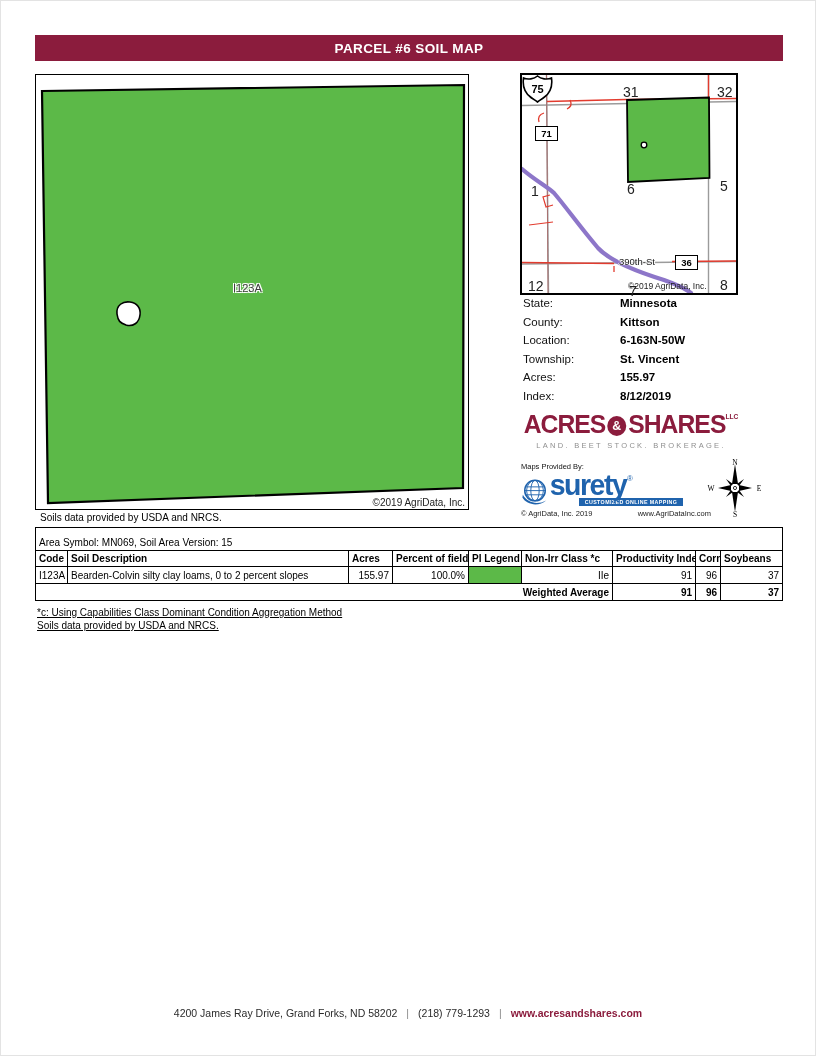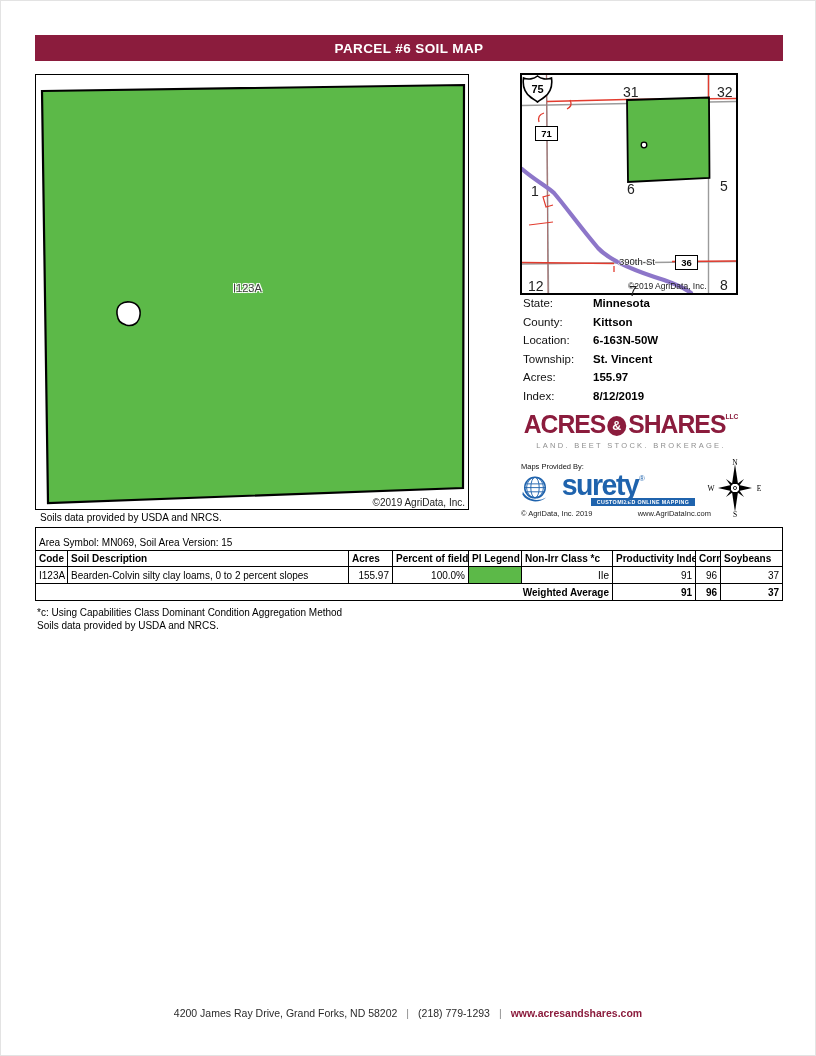--- a/index.html
+++ b/index.html
@@ -29,35 +29,35 @@
   #street-label{left:97px;top:181px;font-size:9.5px;color:#222;
     text-shadow:0 0 2px #fff,1px 0 0 #fff,-1px 0 0 #fff;}
   #inset-copyright{left:106px;top:206px;font-size:8.5px;color:#222;background:rgba(255,255,255,.0);}
   #shield75{left:57px;top:155px;}
   #shield75 text{font-family:"Liberation Sans",sans-serif;font-weight:bold;font-size:11px;}
 
   
   #info-block{left:523px;top:297px;width:225px;}
   .info-row{display:flex;height:18.6px;align-items:flex-start;}
   .info-label{width:70px;font-size:11.5px;color:#111;}
-  .info-value{font-size:11.5px;font-weight:bold;color:#000;}
+  .info-value{font-size:11.5px;font-weight:bold;color:#000;margin-left:27px;}
 
   
   #brand{left:518px;top:409px;width:226px;text-align:center;}
   #brand-word{color:#8B1C3D;font-weight:bold;font-size:26px;letter-spacing:-1px;
     display:inline-block;transform:scaleX(.95);white-space:nowrap;}
   #amp-circle{display:inline-block;width:20px;height:20px;border-radius:50%;background:#8B1C3D;
     color:#fff;font-size:13px;font-weight:bold;line-height:20px;text-align:center;vertical-align:3px;margin:0 2px;letter-spacing:0;}
   #brand-llc{font-size:7px;font-weight:bold;vertical-align:14px;letter-spacing:0;}
   #brand-tagline{font-size:7.5px;letter-spacing:2.3px;color:#8f8f8f;margin-top:1px;}
 
   
   #surety{left:521px;top:462px;width:190px;}
   #maps-provided{font-size:7.5px;color:#111;}
-  #surety-row{display:flex;align-items:center;margin-top:1px;gap:12px;}
+  #surety-row{display:flex;align-items:flex-end;margin-top:1px;}
   #surety-word{font-size:29px;font-weight:bold;color:#1F63AD;letter-spacing:-1.5px;line-height:26px;display:inline-block;transform:scaleX(.98);}
   #surety-reg{font-size:8px;color:#1F63AD;vertical-align:14px;}
   #surety-bar{width:104px;height:8px;background:#1F63AD;color:#fff;font-size:5.3px;font-weight:bold;
     letter-spacing:.4px;text-align:center;line-height:8.5px;margin:-1px 0 0 30px;white-space:nowrap;}
   #surety-bottom{display:flex;justify-content:space-between;width:190px;font-size:7.5px;color:#222;margin-top:3px;}
 
   
   #compass{left:707px;top:459px;}
   #compass text{font-family:"Liberation Serif",serif;font-size:7.5px;}
 
@@ -70,21 +70,21 @@
   .area-row{height:23px;border-bottom:1px solid #000;display:flex;align-items:flex-end;padding:0 3px 2px 3px;box-sizing:border-box;}
   .hdr{font-weight:bold;}
   .num{justify-content:flex-end;}
   .h16{height:16px;} .h17{height:17px;}
   .c0{width:32px;} .c1{width:281px;} .c2{width:44px;} .c3{width:76px;} .c4{width:53px;}
   .c5{width:91px;} .c6{width:83px;} .c7{width:25px;} .c8{width:61px;}
   .merged{width:577px;justify-content:flex-end;font-weight:bold;border-bottom:none;}
   .legend-fill{background:#5CB948;}
 
   
-  #footnotes{left:37px;top:606px;font-size:10px;color:#000;line-height:13px;}
+  #footnotes{left:37px;top:606px;font-size:10px;color:#000;line-height:13px;text-decoration:underline;}
 
   
   #footer{left:0;top:1007px;width:816px;display:flex;justify-content:center;gap:9px;font-size:10.5px;color:#2b2b2b;align-items:center;}
   .pipe{color:#8a8a8a;}
   #footer-site{color:#8B1C3D;font-weight:bold;text-decoration:none;}
 </style>
 </head>
 <body>
 
 <div id="page">

